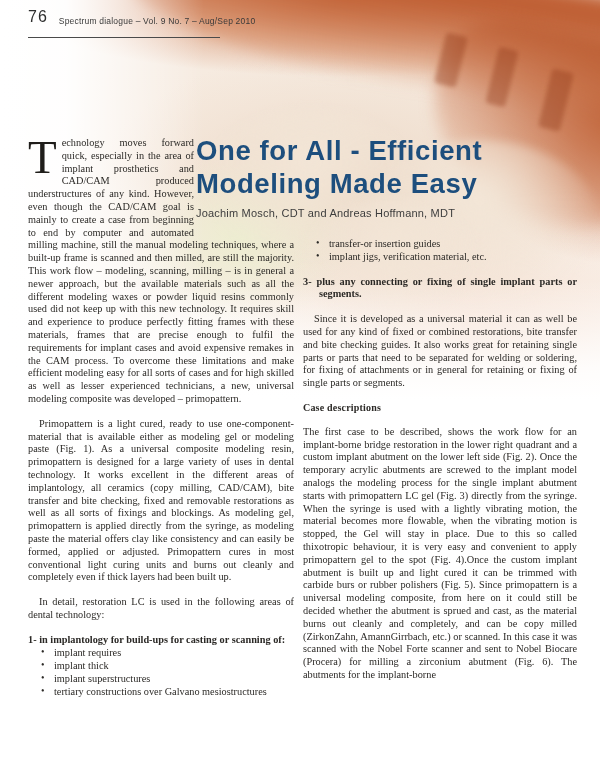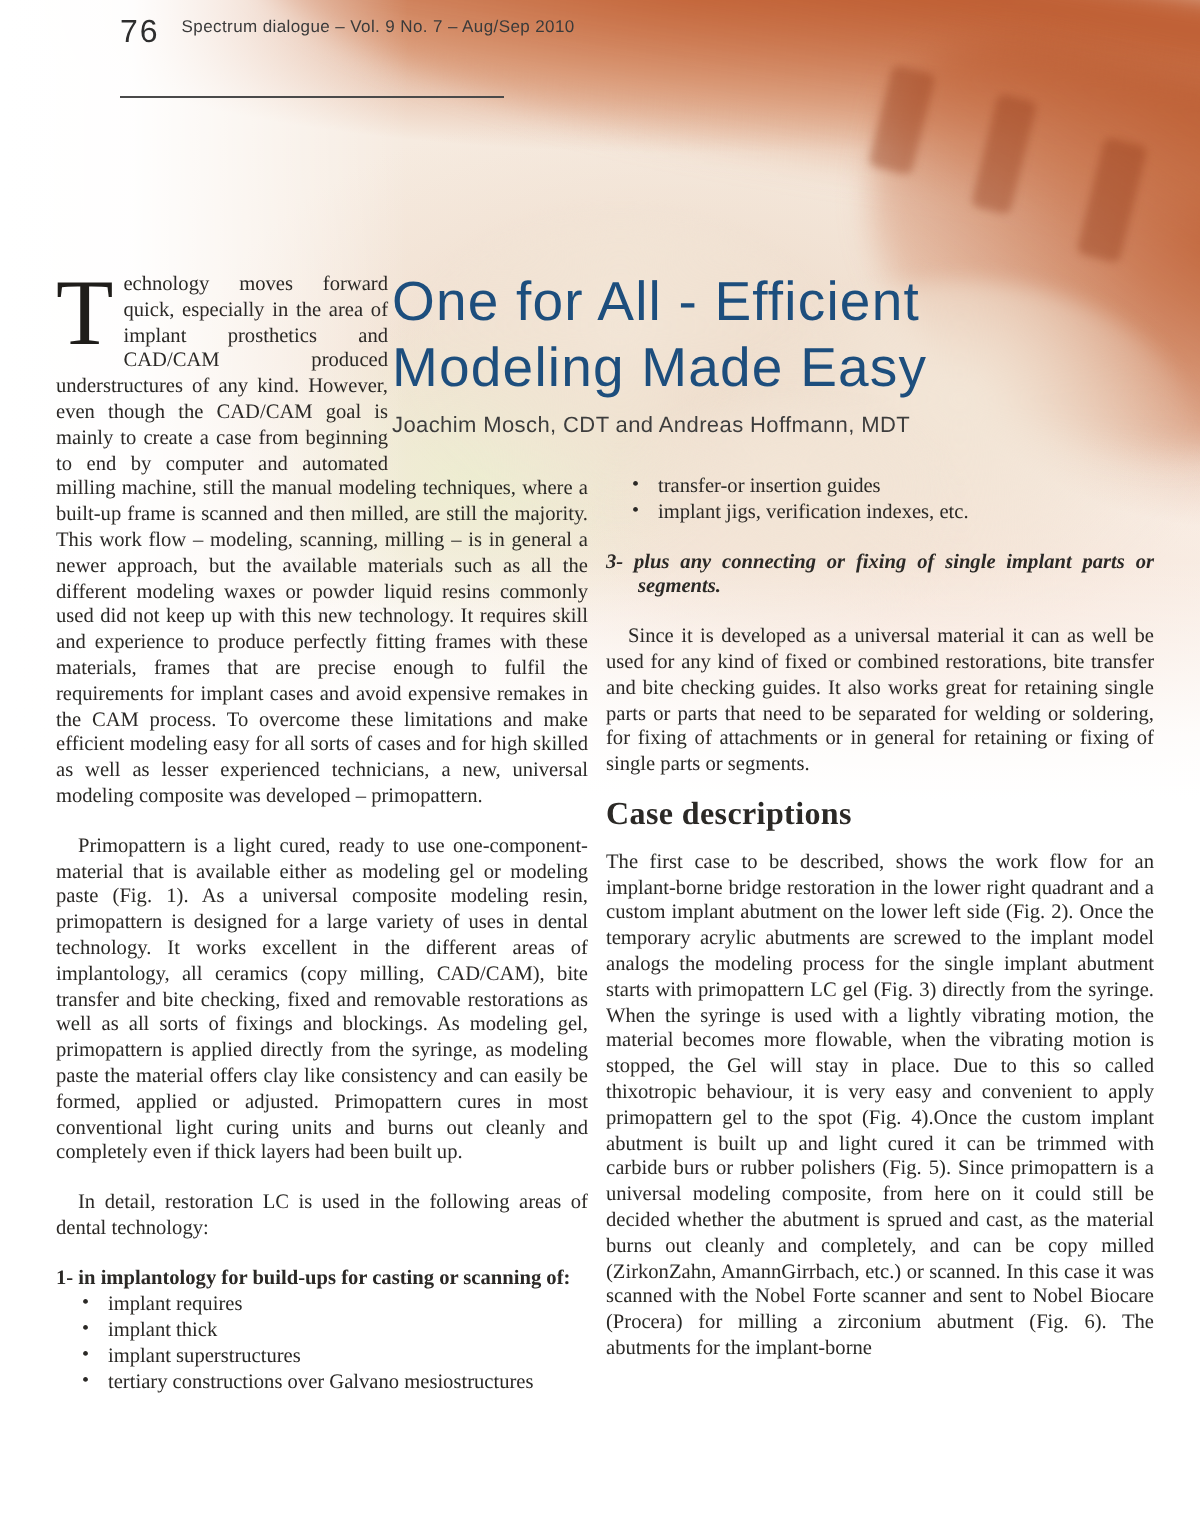--- a/index.html
+++ b/index.html
@@ -40,31 +40,30 @@
   .n3{left:545px;top:70px;width:22px;height:60px;}
   .tooth{position:absolute;background:radial-gradient(ellipse at 50% 35%, rgba(242,229,214,1), rgba(236,217,199,0.0) 75%);border-radius:50%;filter:blur(5px);}
   .t1{left:200px;top:110px;width:220px;height:150px;}
   .t2{left:360px;top:140px;width:240px;height:170px;}
   .t3{left:300px;top:200px;width:180px;height:120px;}
   .fade-left{position:absolute;inset:0;background:linear-gradient(90deg,#ffffff 0%, rgba(255,255,255,0.96) 11%, rgba(255,255,255,0) 34%);}
   .fade-bottom{position:absolute;inset:0;background:linear-gradient(0deg,#ffffff 0%, rgba(255,255,255,0.85) 8%, rgba(255,255,255,0) 30%);}
   
   .header{
     position:absolute;left:28px;top:8px;width:192px;
-    display:flex;align-items:flex-start;gap:11px;
-    border-bottom:1.5px solid #4a4a4a;padding-bottom:22px;
+    display:flex;align-items:flex-end;gap:11px;
+    border-bottom:1.5px solid #4a4a4a;padding-bottom:11px;
     font-family:"Liberation Sans",sans-serif;
-    margin-left:32px;
   }
   .pagenum{font-size:16px;color:#2e2e2e;letter-spacing:1px;}
   .journal{font-size:8.5px;color:#3a3a3a;letter-spacing:0.2px;white-space:nowrap;}
   
   .titleblock{position:absolute;left:196px;top:134px;width:398px;}
   .title{
-    font-family:"Liberation Sans",sans-serif;font-weight:400;
+    font-family:"Liberation Sans",sans-serif;font-weight:700;
     font-size:27.5px;line-height:33px;letter-spacing:0.6px;
     color:#1d4e7d;
   }
   .byline{
     margin-top:7px;font-family:"Liberation Sans",sans-serif;
     font-size:11px;color:#3d3d3d;letter-spacing:0.2px;
   }
   
   .col{position:absolute;font-size:10.3px;line-height:12.8px;text-align:justify;}
   .col p{margin:0 0 12px 0;}
@@ -73,21 +72,21 @@
   .spacer{float:right;width:100px;height:102px;}
   .dropcap{
     float:left;font-size:47px;line-height:38px;
     padding:1px 5px 0 0;color:#1f1d1a;
   }
   .ind{text-indent:11px;}
   .list-heading{font-weight:bold;padding-left:16px;text-indent:-16px;margin:0 0 1px 0;}
   .bullets{margin:0 0 12px 0;}
   .bullet-item{position:relative;padding-left:26px;text-align:left;}
   .dot{position:absolute;left:13px;top:-1px;font-size:10px;}
-  .case-heading{font-weight:bold;font-size:16px;margin:2px 0 11px 0;letter-spacing:0.2px;}
+  .case-heading{font-weight:bold;font-size:10px;margin:2px 0 11px 0;letter-spacing:0.2px;}
 </style>
 </head>
 <body>
 
 <div class="page">
 
   <div class="hero">
     <div class="hero-base"></div>
     <div class="wax-ridge"></div>
     <div class="wax-streak"></div>
@@ -124,21 +123,21 @@
       <div class="bullet-item"><span class="dot">•</span><span>implant requires</span></div>
       <div class="bullet-item"><span class="dot">•</span><span>implant thick</span></div>
       <div class="bullet-item"><span class="dot">•</span><span>implant superstructures</span></div>
       <div class="bullet-item"><span class="dot">•</span><span>tertiary constructions over Galvano mesiostructures</span></div>
     </div>
   </div>
 
   <div class="col right-col">
     <div class="bullets">
       <div class="bullet-item"><span class="dot">•</span><span>transfer-or insertion guides</span></div>
-      <div class="bullet-item"><span class="dot">•</span><span>implant jigs, verification indexes, etc.</span></div>
+      <div class="bullet-item"><span class="dot">•</span><span>implant jigs, verification material, etc.</span></div>
     </div>
-    <div class="list-heading" style="margin-bottom:12px;font-style:italic;">3- plus any connecting or fixing of single implant parts or segments.</div>
+    <div class="list-heading" style="margin-bottom:12px;">3- plus any connecting or fixing of single implant parts or segments.</div>
     <p class="ind">Since it is developed as a universal material it can as well be used for any kind of fixed or combined restorations, bite transfer and bite checking guides. It also works great for retaining single parts or parts that need to be separated for welding or soldering, for fixing of attachments or in general for retaining or fixing of single parts or segments.</p>
     <div class="case-heading">Case descriptions</div>
     <p>The first case to be described, shows the work flow for an implant-borne bridge restoration in the lower right quadrant and a custom implant abutment on the lower left side (Fig. 2). Once the temporary acrylic abutments are screwed to the implant model analogs the modeling process for the single implant abutment starts with primopattern LC gel (Fig. 3) directly from the syringe. When the syringe is used with a lightly vibrating motion, the material becomes more flowable, when the vibrating motion is stopped, the Gel will stay in place. Due to this so called thixotropic behaviour, it is very easy and convenient to apply primopattern gel to the spot (Fig. 4).Once the custom implant abutment is built up and light cured it can be trimmed with carbide burs or rubber polishers (Fig. 5). Since primopattern is a universal modeling composite, from here on it could still be decided whether the abutment is sprued and cast, as the material burns out cleanly and completely, and can be copy milled (ZirkonZahn, AmannGirrbach, etc.) or scanned. In this case it was scanned with the Nobel Forte scanner and sent to Nobel Biocare (Procera) for milling a zirconium abutment (Fig. 6). The abutments for the implant-borne</p>
   </div>
 
 </div>
 
 </body></html>

